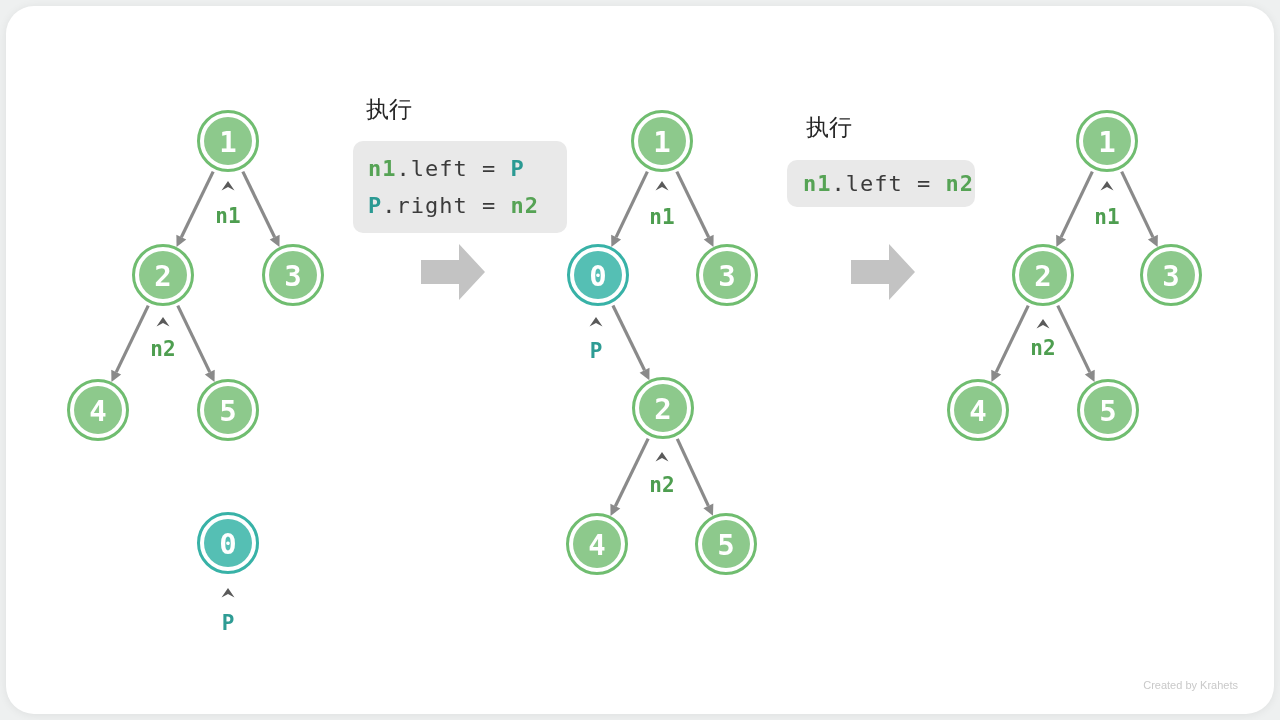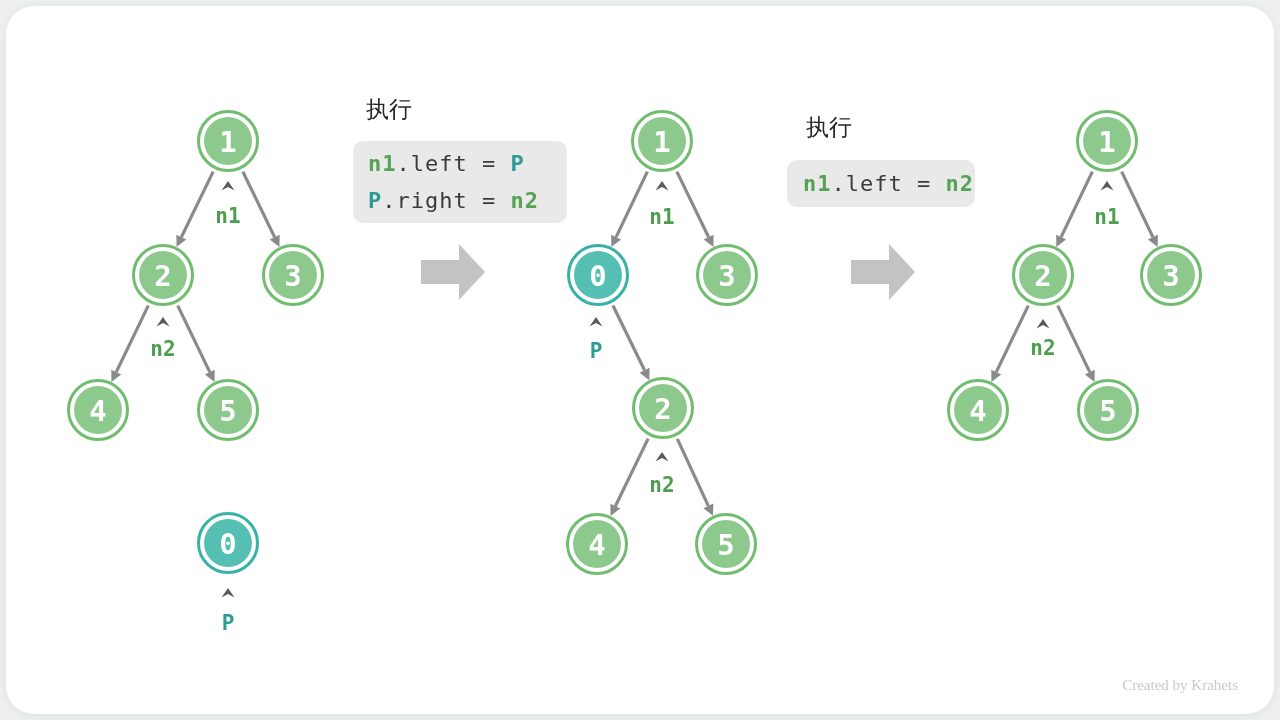--- a/index.html
+++ b/index.html
@@ -32,22 +32,22 @@
   .code-line{
     font-family:"DejaVu Sans Mono","Liberation Mono",monospace;
     font-size:22px;line-height:37px;letter-spacing:1px;
     white-space:pre;
   }
   .tok-plain{color:var(--code-plain,#3b3b3b);}
   .tok-green{color:var(--code-green,#56a355);font-weight:bold;}
   .tok-teal{color:var(--code-teal,#2b9a93);font-weight:bold;}
   .footer{
     position:absolute;right:42px;top:675px;height:20px;
-    font-family:Liberation Serif, serif;
-    font-size:15px;line-height:20px;
+    font-family:Liberation Sans, sans-serif;
+    font-size:11px;line-height:20px;
     color:var(--footer-text,#c9c9c9);
     white-space:nowrap;
   }
   svg text{user-select:none;}
 </style>
 </head>
 <body>
 
 <div class="page">
   <div class="card"></div>
@@ -183,21 +183,21 @@
           <circle cx="1108" cy="410" r="29.5" fill="#ffffff" stroke="#70bd70" stroke-width="3"></circle>
           <circle cx="1108" cy="410" r="24" fill="#8dc98c"></circle>
           <text x="1108" y="410" text-anchor="middle" dominant-baseline="central" dy="1" font-family="&quot;DejaVu Sans Mono&quot;,&quot;Liberation Mono&quot;,monospace" font-size="29" font-weight="600" fill="#ffffff">5</text>
         </g>
       </g>
       <polygon points="0,16 38,16 38,0 64,28 38,56 38,40 0,40" transform="translate(421,244)" fill="#c3c3c3"></polygon>
       <polygon points="0,16 38,16 38,0 64,28 38,56 38,40 0,40" transform="translate(851,244)" fill="#c3c3c3"></polygon>
     </svg>
   <div id="panels">
       <div class="panel-title" style="left: 366px; top: 97px;">执行</div>
-      <div class="code-box" style="left: 353px; top: 141px; width: 214px; height: 82px;">
+      <div class="code-box" style="left: 353px; top: 141px; width: 214px; height: 92px;">
         <div class="code-line"><span class="tok-green">n1</span><span class="tok-plain">.left = </span><span class="tok-teal">P</span></div>
         <div class="code-line"><span class="tok-teal">P</span><span class="tok-plain">.right = </span><span class="tok-green">n2</span></div>
       </div>
       <div class="panel-title" style="left: 806px; top: 115px;">执行</div>
       <div class="code-box" style="left: 787px; top: 160px; width: 188px; height: 47px; padding-left: 16px;">
         <div class="code-line"><span class="tok-green">n1</span><span class="tok-plain">.left = </span><span class="tok-green">n2</span></div>
       </div>
     </div>
   <div class="footer">Created by Krahets</div>
 </div>

